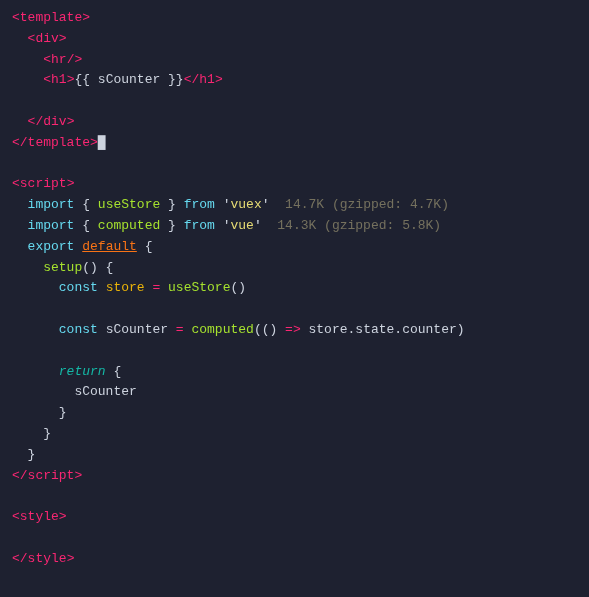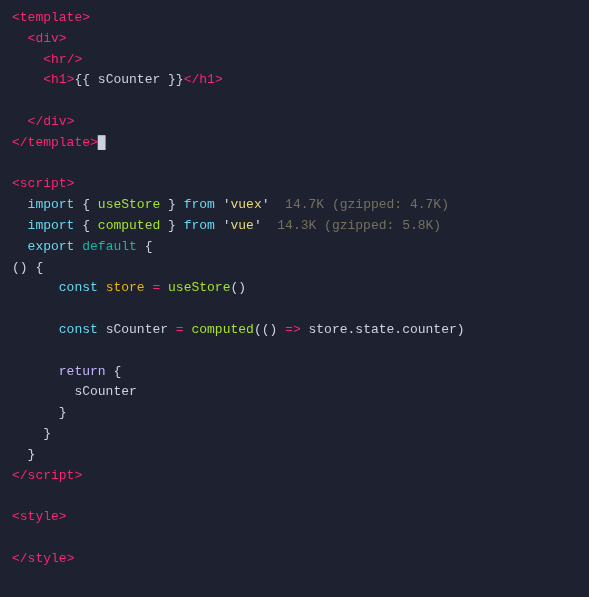--- a/index.html
+++ b/index.html
@@ -40,27 +40,27 @@
     <div class="line"><span style="color: rgb(249, 38, 114);">  &lt;</span><span style="color: rgb(249, 38, 114);">div</span><span style="color: rgb(249, 38, 114);">&gt;</span></div>
     <div class="line"><span style="color: rgb(249, 38, 114);">    &lt;</span><span style="color: rgb(249, 38, 114);">hr</span><span style="color: rgb(249, 38, 114);">/&gt;</span></div>
     <div class="line"><span style="color: rgb(249, 38, 114);">    &lt;</span><span style="color: rgb(249, 38, 114);">h1</span><span style="color: rgb(249, 38, 114);">&gt;</span><span style="color: rgb(205, 211, 222);">{{ </span><span style="color: rgb(205, 211, 222);">sCounter</span><span style="color: rgb(205, 211, 222);"> }}</span><span style="color: rgb(249, 38, 114);">&lt;/</span><span style="color: rgb(249, 38, 114);">h1</span><span style="color: rgb(249, 38, 114);">&gt;</span></div>
     <div class="line" style="height: 20.8px;">&nbsp;</div>
     <div class="line"><span style="color: rgb(249, 38, 114);">  &lt;/</span><span style="color: rgb(249, 38, 114);">div</span><span style="color: rgb(249, 38, 114);">&gt;</span></div>
     <div class="line"><span style="color: rgb(249, 38, 114);">&lt;/</span><span style="color: rgb(249, 38, 114);">template</span><span style="color: rgb(249, 38, 114);">&gt;</span><span style="color: rgb(205, 211, 222);">█</span></div>
     <div class="line" style="height: 20.8px;">&nbsp;</div>
     <div class="line"><span style="color: rgb(249, 38, 114);">&lt;</span><span style="color: rgb(249, 38, 114);">script</span><span style="color: rgb(249, 38, 114);">&gt;</span></div>
     <div class="line"><span style="color: rgb(102, 217, 239);">  import</span><span style="color: rgb(205, 211, 222);"> { </span><span style="color: rgb(166, 226, 46);">useStore</span><span style="color: rgb(205, 211, 222);"> } </span><span style="color: rgb(102, 217, 239);">from</span><span style="color: rgb(205, 211, 222);"> '</span><span style="color: rgb(230, 219, 116);">vuex</span><span style="color: rgb(205, 211, 222);">'</span><span style="color: rgb(117, 113, 94);">  14.7K (gzipped: 4.7K)</span></div>
     <div class="line"><span style="color: rgb(102, 217, 239);">  import</span><span style="color: rgb(205, 211, 222);"> { </span><span style="color: rgb(166, 226, 46);">computed</span><span style="color: rgb(205, 211, 222);"> } </span><span style="color: rgb(102, 217, 239);">from</span><span style="color: rgb(205, 211, 222);"> '</span><span style="color: rgb(230, 219, 116);">vue</span><span style="color: rgb(205, 211, 222);">'</span><span style="color: rgb(117, 113, 94);">  14.3K (gzipped: 5.8K)</span></div>
-    <div class="line"><span style="color: rgb(102, 217, 239);">  export</span><span style="color: rgb(205, 211, 222);"> </span><span style="color: #14b8a6;">default</span><span style="color: rgb(205, 211, 222);"> {</span></div>
-    <div class="line"><span style="color: rgb(205, 211, 222);">() {</span></div>
+    <div class="line"><span style="color: rgb(102, 217, 239);">  export</span><span style="color: rgb(205, 211, 222);"> </span><span style="color: #f97316; text-decoration: underline;">default</span><span style="color: rgb(205, 211, 222);"> {</span></div>
+    <div class="line"><span style="color: rgb(166, 226, 46);">    setup</span><span style="color: rgb(205, 211, 222);">() {</span></div>
     <div class="line"><span style="color: rgb(102, 217, 239);">      const</span><span style="color: #eab308;"> store </span><span style="color: rgb(249, 38, 114);">=</span><span style="color: rgb(205, 211, 222);"> </span><span style="color: rgb(166, 226, 46);">useStore</span><span style="color: rgb(205, 211, 222);">()</span></div>
     <div class="line" style="height: 20.8px;">&nbsp;</div>
     <div class="line"><span style="color: rgb(102, 217, 239);">      const</span><span style="color: rgb(205, 211, 222);"> sCounter </span><span style="color: rgb(249, 38, 114);">=</span><span style="color: rgb(205, 211, 222);"> </span><span style="color: rgb(166, 226, 46);">computed</span><span style="color: rgb(205, 211, 222);">(() </span><span style="color: rgb(249, 38, 114);">=&gt;</span><span style="color: rgb(205, 211, 222);"> store.</span><span style="color: rgb(205, 211, 222);">state</span><span style="color: rgb(205, 211, 222);">.</span><span style="color: rgb(205, 211, 222);">counter</span><span style="color: rgb(205, 211, 222);">)</span></div>
     <div class="line" style="height: 20.8px;">&nbsp;</div>
-    <div class="line"><span style="color: #c4b5fd;">      return</span><span style="color: rgb(205, 211, 222);"> {</span></div>
+    <div class="line"><span style="color: #14b8a6; font-style: italic;">      return</span><span style="color: rgb(205, 211, 222);"> {</span></div>
     <div class="line"><span style="color: rgb(205, 211, 222);">        sCounter</span></div>
     <div class="line"><span style="color: rgb(205, 211, 222);">      }</span></div>
     <div class="line"><span style="color: rgb(205, 211, 222);">    }</span></div>
     <div class="line"><span style="color: rgb(205, 211, 222);">  }</span></div>
     <div class="line"><span style="color: rgb(249, 38, 114);">&lt;/</span><span style="color: rgb(249, 38, 114);">script</span><span style="color: rgb(249, 38, 114);">&gt;</span></div>
     <div class="line" style="height: 20.8px;">&nbsp;</div>
     <div class="line"><span style="color: rgb(249, 38, 114);">&lt;</span><span style="color: rgb(249, 38, 114);">style</span><span style="color: rgb(249, 38, 114);">&gt;</span></div>
     <div class="line" style="height: 20.8px;">&nbsp;</div>
     <div class="line"><span style="color: rgb(249, 38, 114);">&lt;/</span><span style="color: rgb(249, 38, 114);">style</span><span style="color: rgb(249, 38, 114);">&gt;</span></div>
   </div>

